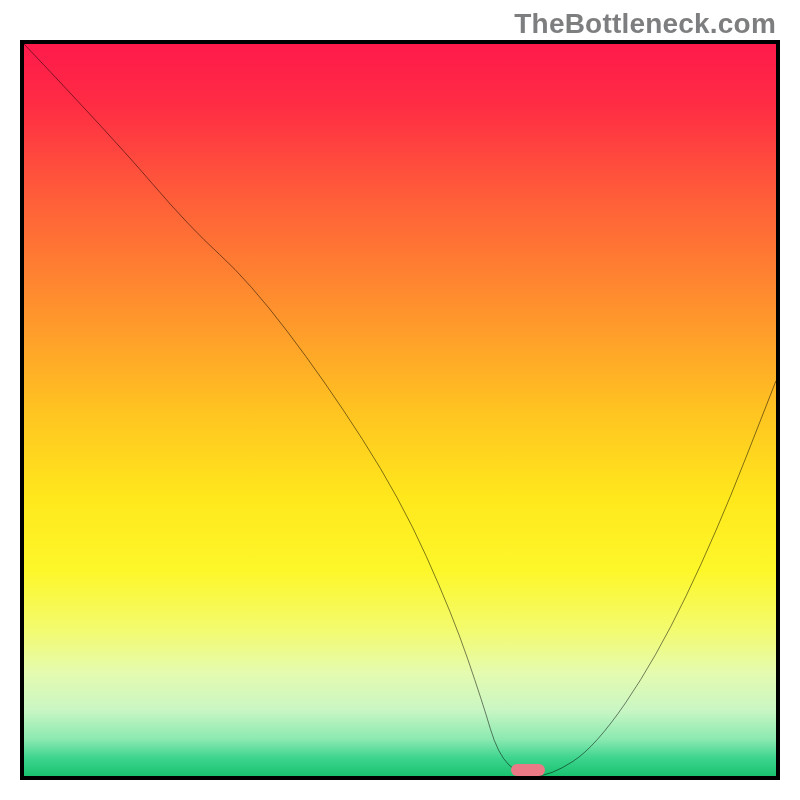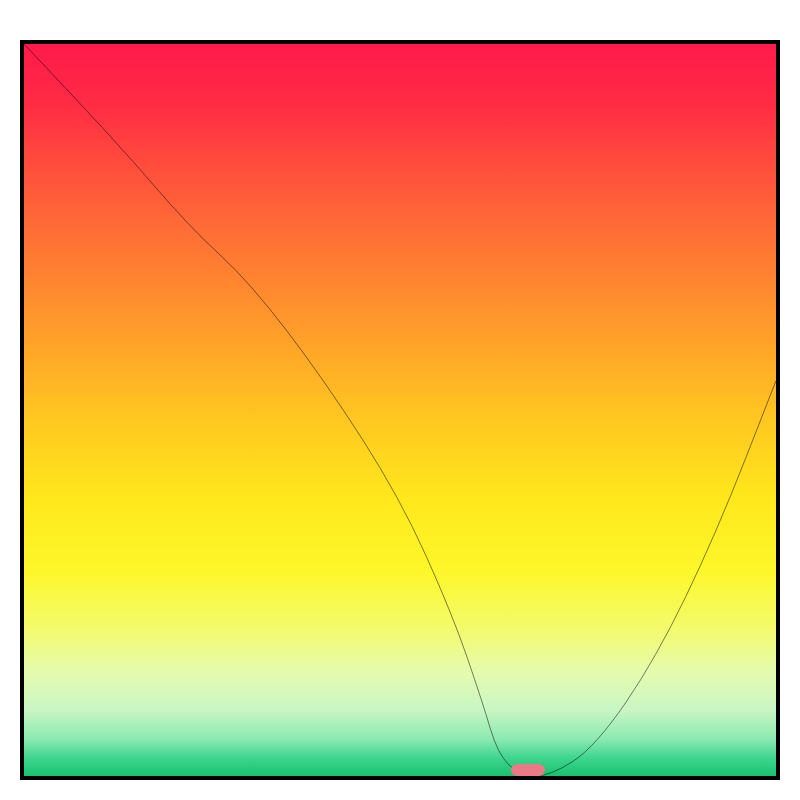--- a/index.html
+++ b/index.html
@@ -51,20 +51,21 @@
     font-size: 28px;
     font-weight: 600;
     color: #7d7e7f;
     letter-spacing: 0.2px;
   }
 </style>
 </head>
 <body>
 
 <div class="chart-container">
+  <div class="watermark">TheBottleneck.com</div>
   <div class="plot-area">
     <svg class="gradient-bg" viewBox="0 0 100 100" preserveAspectRatio="none">
       <defs>
         <linearGradient id="bg-grad" x1="0" y1="0" x2="0" y2="1">
             <stop offset="0%" stop-color="#ff1a4b"></stop>
             <stop offset="8%" stop-color="#ff2b44"></stop>
             <stop offset="20%" stop-color="#ff5a3a"></stop>
             <stop offset="35%" stop-color="#ff8e2e"></stop>
             <stop offset="50%" stop-color="#ffc321"></stop>
             <stop offset="62%" stop-color="#ffe81c"></stop>

